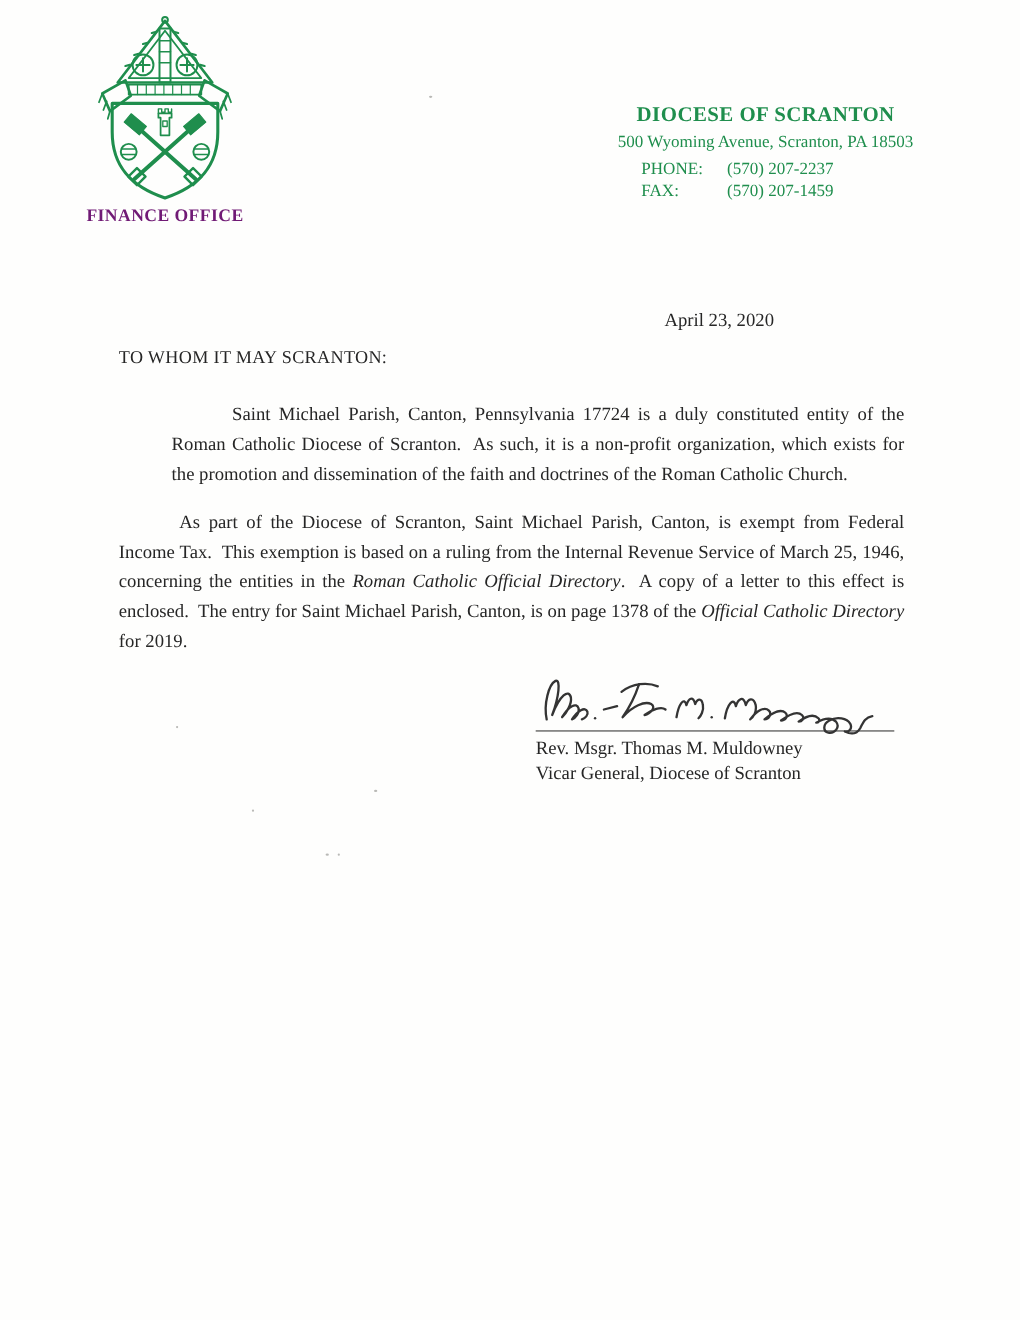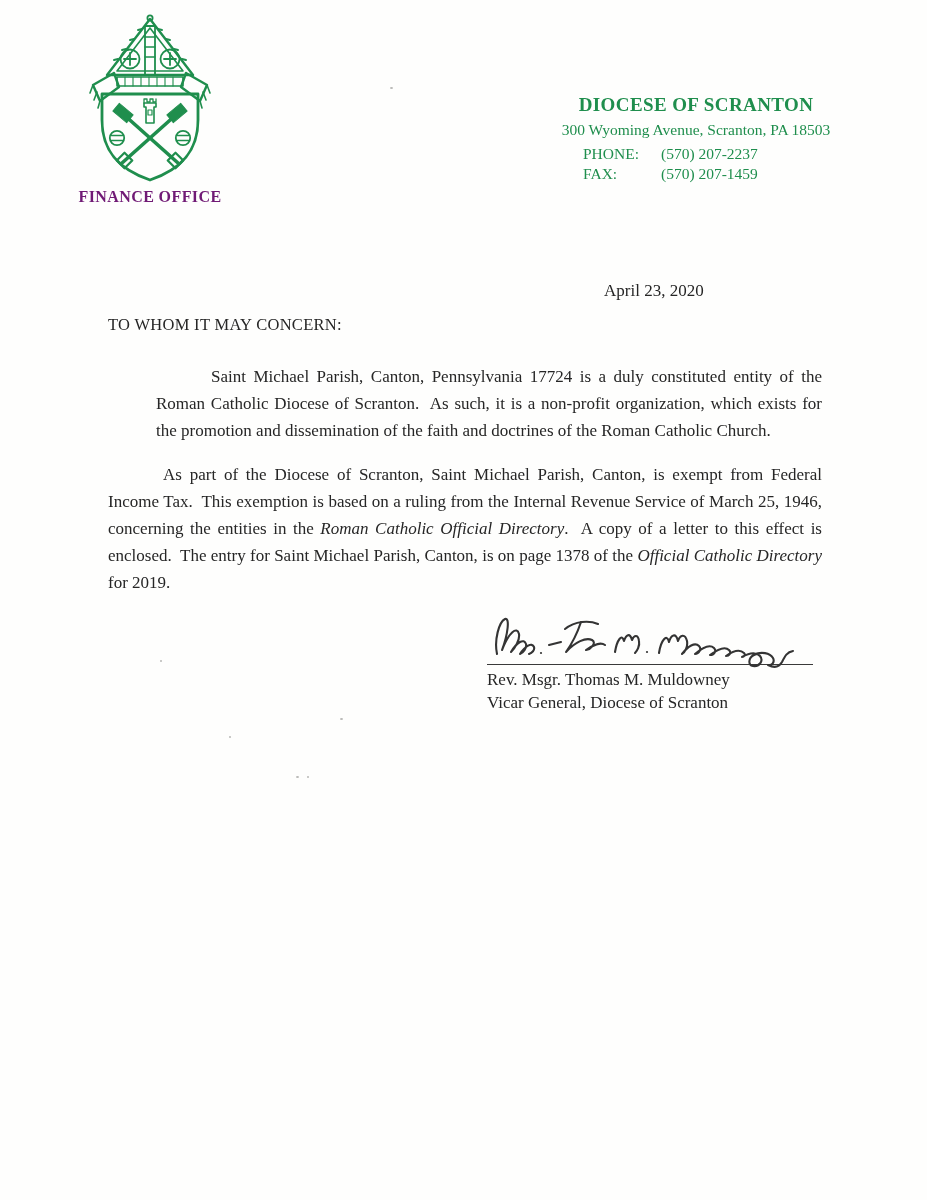--- a/index.html
+++ b/index.html
@@ -169,31 +169,31 @@
     <circle cx="33" cy="126" r="7.2" stroke-width="1.8"></circle>
     <path d="M27,123.5 h12 M27,128.5 h12" stroke-width="1.3"></path>
     <circle cx="99" cy="126" r="7.2" stroke-width="1.8"></circle>
     <path d="M93,123.5 h12 M93,128.5 h12" stroke-width="1.3"></path>
   </svg>
 
   <div class="finance-office" style="color:#701a75">FINANCE OFFICE</div>
 
   <div class="header-block" style="color:#1f8e4d">
     <div class="org-name">DIOCESE OF SCRANTON</div>
-    <div class="org-address">300 Wyoming Avenue, Scranton, PA 18503</div>
+    <div class="org-address">500 Wyoming Avenue, Scranton, PA 18503</div>
     <div class="phone-fax">
       <span>PHONE:</span>
       <span>(570) 207-2237</span>
       <span>FAX:</span>
       <span>(570) 207-1459</span>
     </div>
   </div>
 
   <div class="date-line">April 23, 2020</div>
-  <div class="salutation">TO WHOM IT MAY CONCERN:</div>
+  <div class="salutation">TO WHOM IT MAY SCRANTON:</div>
 
   <div class="letter-body">
     <p class="para-1">Saint Michael Parish, Canton, Pennsylvania 17724 is a duly constituted entity of the Roman Catholic Diocese of Scranton.&nbsp; As such, it is a non-profit organization, which exists for the promotion and dissemination of the faith and doctrines of the Roman Catholic Church.</p>
     <p class="para-2"><span>As part of the Diocese of Scranton, Saint Michael Parish, Canton, is exempt from Federal Income Tax.&nbsp; This exemption is based on a ruling from the Internal Revenue Service of March 25, 1946, concerning the entities in the </span><span class="italic">Roman Catholic Official Directory</span><span>.&nbsp; A copy of a letter to this effect is enclosed.&nbsp; The entry for Saint Michael Parish, Canton, is on page 1378 of the </span><span class="italic">Official Catholic Directory</span><span> for 2019.</span></p>
   </div>
 
   <div class="signature-block">
     <svg class="signature-svg" viewBox="0 0 305 58" fill="none" stroke="#343434" stroke-width="2.1" stroke-linecap="round" stroke-linejoin="round">
 
       <path d="M6,44 C3,30 8,12 14,9 C19,7 17,24 11,40 C18,22 26,16 28,24 C29,30 24,38 20,42 C26,32 33,28 35,34 C36,38 32,43 29,44 C34,36 41,32 43,37 C44,40 41,43 38,44"></path>

